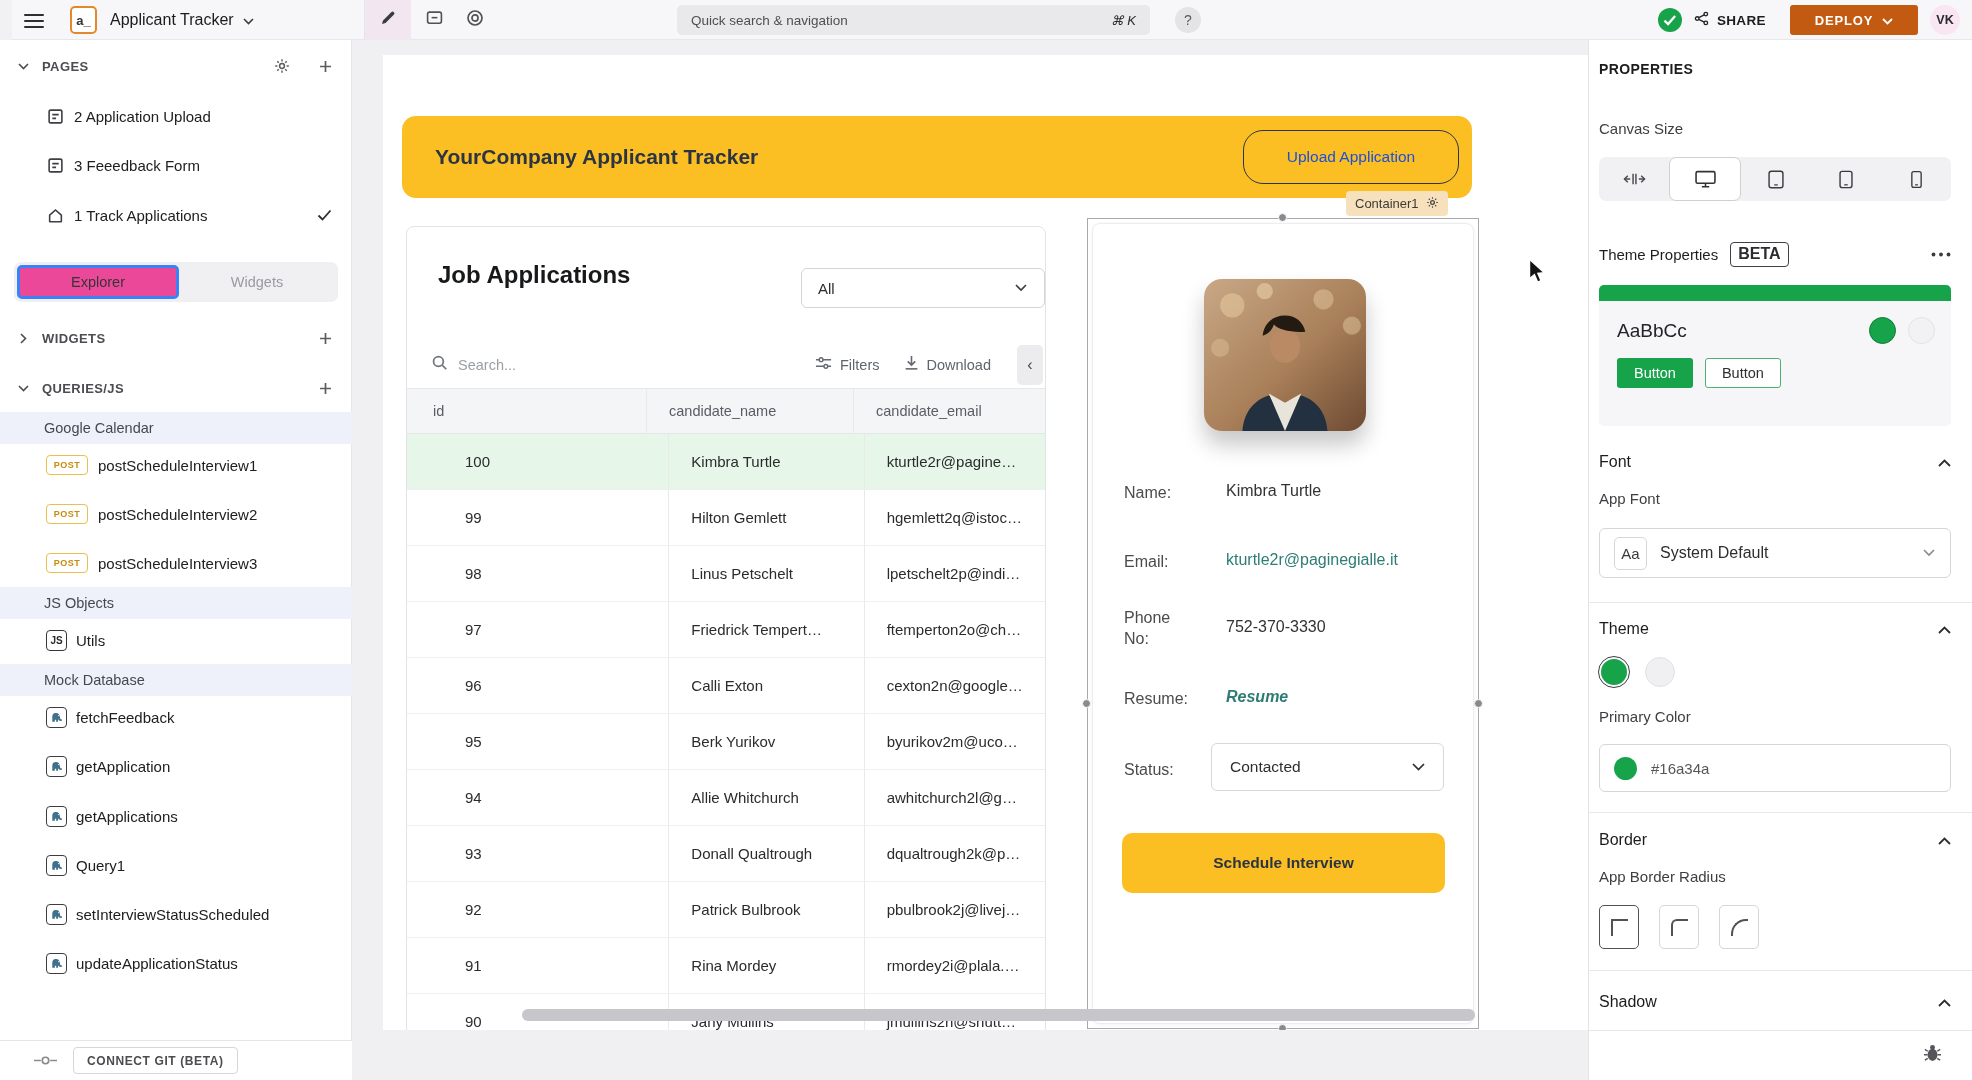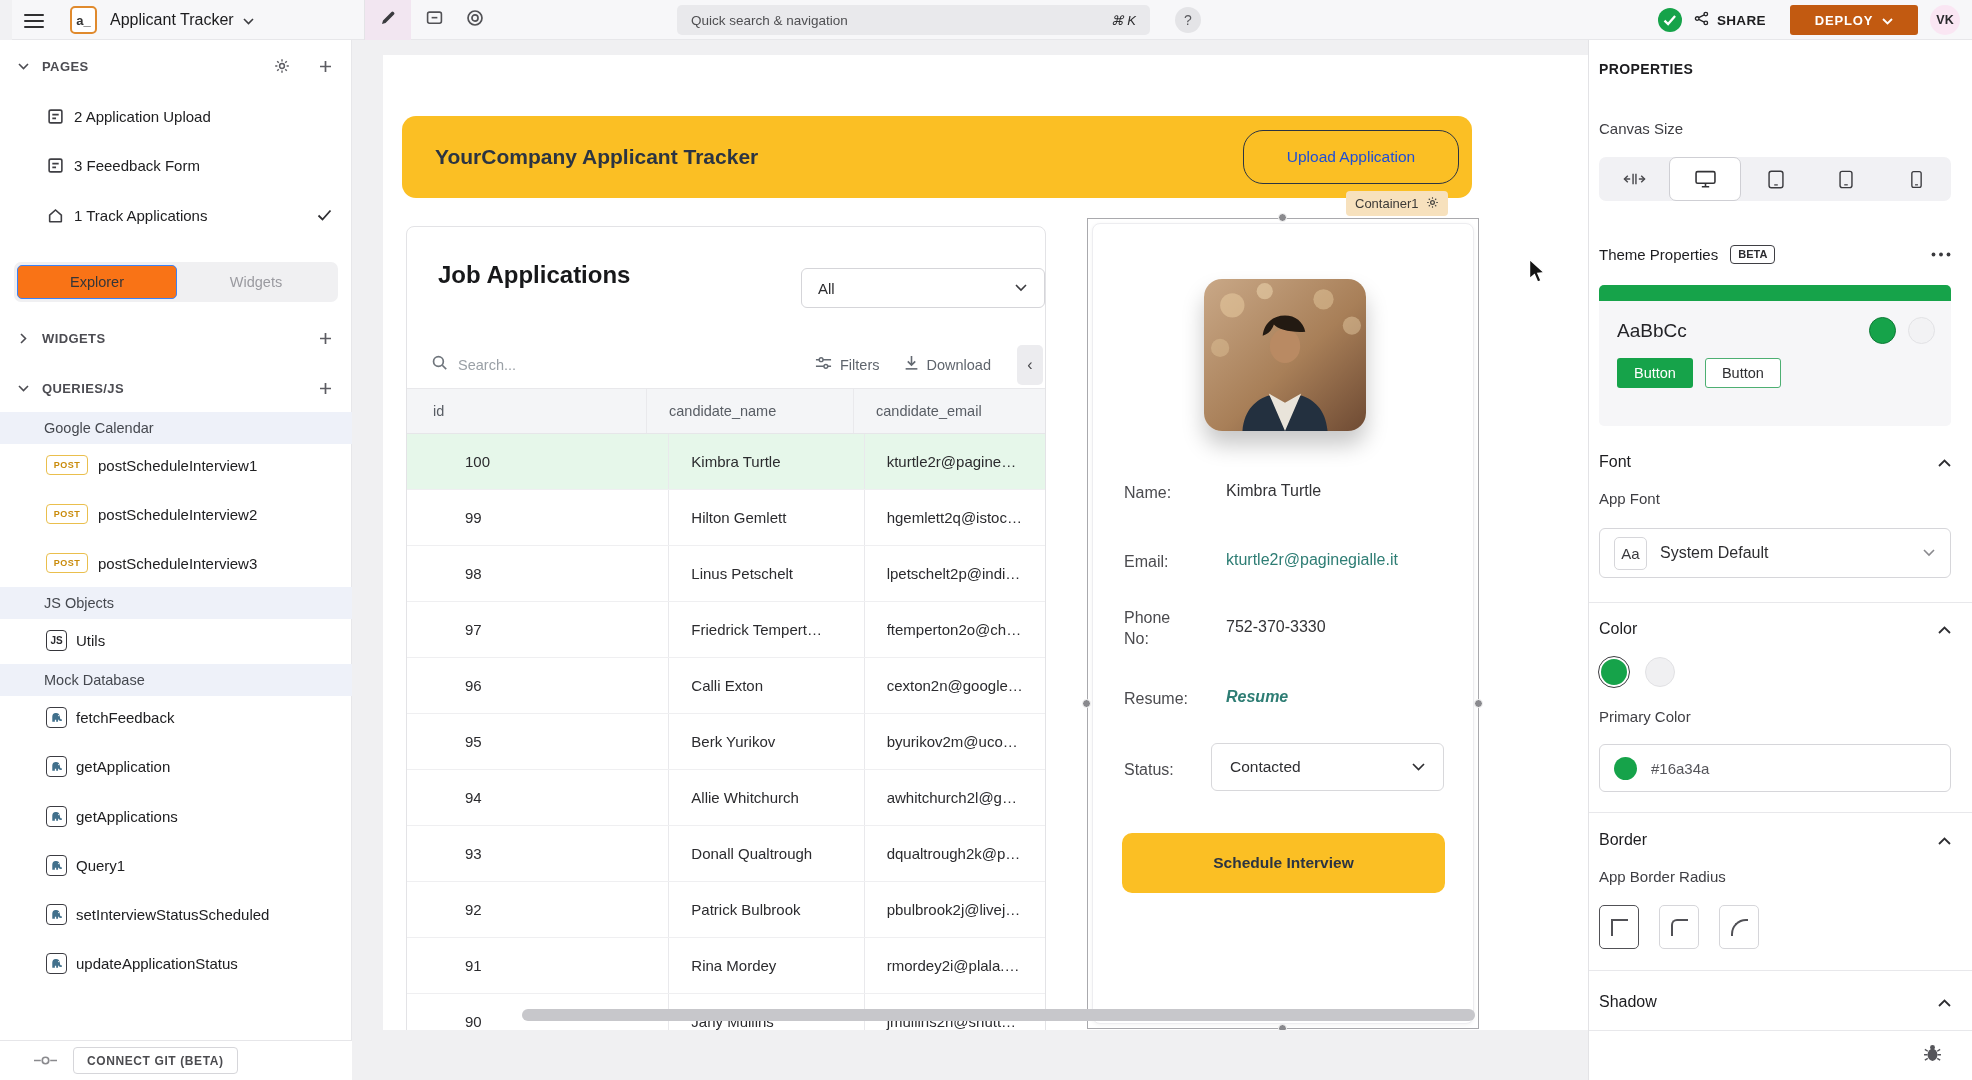--- a/index.html
+++ b/index.html
@@ -26,21 +26,21 @@
   
   .sidebar { position:absolute; left:0; top:40px; width:352px; height:1040px; background:#fff; border-right:1px solid #e7e7ea; z-index:20; }
   .srow { position:absolute; left:0; width:352px; height:30px; display:flex; align-items:center; }
   .sec-label { font-size:13px; font-weight:600; color:#4c4c52; letter-spacing:.4px; }
   .chev { display:inline-flex; width:14px; justify-content:center; }
   .icon-right { position:absolute; display:flex; align-items:center; }
   .pgicon { width:18px; display:flex; justify-content:center; margin-right:10px; }
   .pgitem { font-size:15px; color:#202022; }
   .segment { position:absolute; left:14px; top:222px; width:324px; height:40px; background:#f0f0f2; border-radius:7px; display:flex; padding:3px; }
   .seg { flex:1; display:flex; align-items:center; justify-content:center; font-size:14.5px; border-radius:5px; }
-  .seg.active { background:#f97316; border:1px solid #3b82f6; color:#353538; }
+  .seg.active { background:#ec4899; border:3px solid #3b82f6; color:#353538; }
   .seg.inactive { color:#9a9aa0; }
   .group-row { position:absolute; left:0; width:352px; height:32px; background:#eef1f9; display:flex; align-items:center; padding-left:44px; font-size:14.5px; color:#45484f; }
   .qitem { position:absolute; left:0; width:352px; height:30px; display:flex; align-items:center; padding-left:46px; font-size:15px; color:#202022; }
   .badge-post { width:42px; height:20px; border:1.5px solid #eabf4d; border-radius:4px; color:#c98b0b; font-size:9px; font-weight:700; letter-spacing:.5px; display:flex; align-items:center; justify-content:center; margin-right:10px; }
   .badge-js { width:21px; height:21px; border:1.5px solid #35353a; border-radius:4px; color:#2a2a2e; font-size:10px; font-weight:700; display:flex; align-items:center; justify-content:center; margin-right:9px; }
   .badge-pg { width:21px; height:21px; border:1.5px solid #3c3c42; border-radius:4px; display:flex; align-items:center; justify-content:center; margin-right:9px; background:#fff; }
   .addquery { position:absolute; left:28px; top:998px; height:30px; display:flex; align-items:center; font-size:13.5px; font-weight:600; color:#3c3c40; letter-spacing:.4px; }
   .gitbar { position:absolute; left:0; top:1000px; width:352px; height:40px; background:#fff; border-top:1px solid #e6e6e9; display:flex; align-items:center; padding-left:34px; gap:16px; }
   .gitlabel { border:1px solid #d6d6da; border-radius:4px; height:27px; display:flex; align-items:center; padding:0 13px; font-size:12px; font-weight:600; color:#4c4c50; letter-spacing:.6px; }
 
@@ -84,21 +84,21 @@
 
   
   .props { position:absolute; left:1588px; top:40px; width:384px; height:1040px; background:#fff; border-left:1px solid #e3e3e6; z-index:25; }
   .props-title { position:absolute; left:10px; top:21px; font-size:14px; font-weight:600; color:#1c1c1f; letter-spacing:.4px; }
   .plabel { position:absolute; left:10px; font-size:15px; color:#3e3e43; }
   .devrow { position:absolute; left:10px; top:117px; width:352px; height:44px; background:#f1f1f4; border-radius:7px; display:flex; }
   .dev { flex:1; display:flex; align-items:center; justify-content:center; border-radius:7px; }
   .dev.active { background:#fff; border:1px solid #cfcfd4; }
   .theme-row { position:absolute; left:10px; top:200px; width:352px; height:28px; display:flex; align-items:center; gap:12px; }
   .theme-lbl { font-size:15px; color:#1d1d20; }
-  .beta { border:1px solid #3f3f44; border-radius:4px; font-size:11px; font-weight:600; color:#2c2c30; padding:2.5px 7px; }
+  .beta { border:1px solid #3f3f44; border-radius:4px; font-size:16px; font-weight:600; color:#2c2c30; padding:2.5px 7px; }
   .dots { margin-left:auto; display:flex; }
   .preview { position:absolute; left:10px; top:245px; width:352px; height:141px; background:#f6f6f8; border-radius:5px; overflow:hidden; }
   .pv-bar { height:16px; background:#16a34a; }
   .pv-row1 { display:flex; align-items:center; padding:16px 16px 0 18px; }
   .pv-sample { font-size:19px; color:#242428; }
   .pv-dot { width:27px; height:27px; border-radius:50%; }
   .pv-green { background:#16a34a; border:1px solid #0d7a36; margin-left:auto; }
   .pv-light { background:#f2f2f4; border:1px solid #e2e2e5; margin-left:12px; }
   .pv-row2 { display:flex; gap:12px; padding:14px 0 0 18px; }
   .pv-btn1 { background:#16a34a; color:#fff; font-size:14.5px; padding:7px 17px; border-radius:3px; }
@@ -606,21 +606,21 @@
       <span class="selval">System Default</span>
       <span class="chev">
           <svg width="12" height="8">
             <path d="M1 1l5 5 5-5" stroke="#8a8a8e" stroke-width="1.6" fill="none"></path>
           </svg>
         </span>
     </div>
 
     <div class="pdivider" style="top:562px;"></div>
     <div class="sec-head" style="top:575px;">
-      <span>Color</span>
+      <span>Theme</span>
       <span><svg width="13" height="8">
             <path d="M1 7l5.5-5.5L12 7" stroke="#2e2e32" stroke-width="1.8" fill="none"></path>
           </svg></span>
     </div>
     <span class="swatch sw-green"></span>
     <span class="swatch sw-light"></span>
     <div class="plabel" style="top:668px;">Primary Color</div>
     <div class="colorbox">
       <span class="cdot"></span>
       <span class="cval">#16a34a</span>

